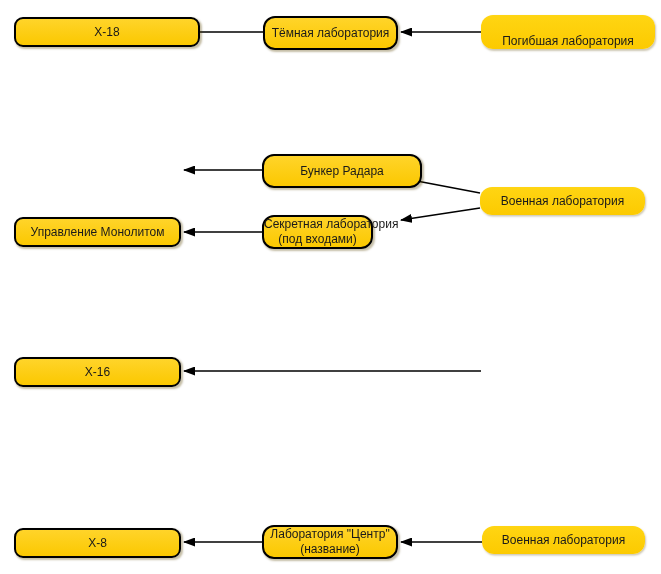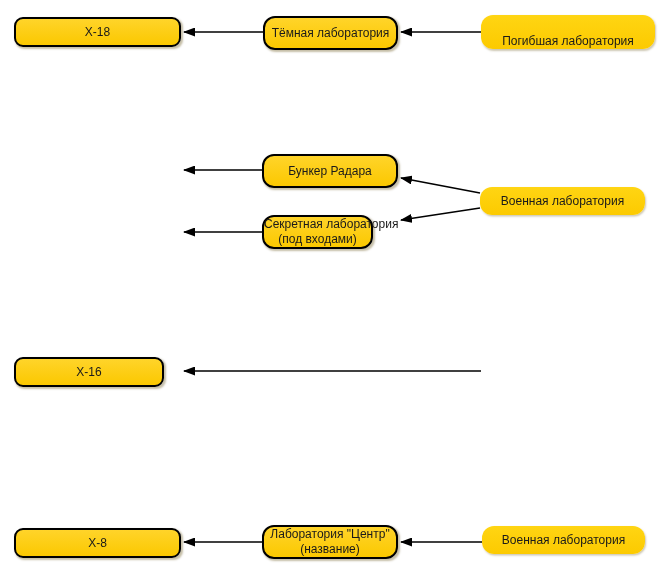--- a/index.html
+++ b/index.html
@@ -71,43 +71,46 @@
     <line x1="481" y1="32" x2="401" y2="32" stroke="#000" stroke-width="1.5" marker-end="url(#arrowhead)"></line>
     <line x1="262" y1="170" x2="184" y2="170" stroke="#000" stroke-width="1.5" marker-end="url(#arrowhead)"></line>
     <line x1="480" y1="193" x2="401" y2="178" stroke="#000" stroke-width="1.5" marker-end="url(#arrowhead)"></line>
     <line x1="262" y1="232" x2="184" y2="232" stroke="#000" stroke-width="1.5" marker-end="url(#arrowhead)"></line>
     <line x1="480" y1="208" x2="401" y2="220" stroke="#000" stroke-width="1.5" marker-end="url(#arrowhead)"></line>
     <line x1="481" y1="371" x2="184" y2="371" stroke="#000" stroke-width="1.5" marker-end="url(#arrowhead)"></line>
     <line x1="262" y1="542" x2="184" y2="542" stroke="#000" stroke-width="1.5" marker-end="url(#arrowhead)"></line>
     <line x1="482" y1="542" x2="401" y2="542" stroke="#000" stroke-width="1.5" marker-end="url(#arrowhead)"></line>
   </svg>
 
-  <div class="node rounded" style="left:14px; top:17px; width:167px; height:30px;">
+  <div class="node rounded" style="left:14px; top:17px; width:186px; height:30px;">
     <div class="ln">X-18</div>
   </div>
   <div class="node bordered" style="left:263px; top:16px; width:135px; height:34px;">
     <div class="ln">Тёмная лаборатория</div>
   </div>
   <div class="node plain" style="left:481px; top:15px; width:174px; height:34px;justify-content:flex-end;">
     <div class="ln">Погибшая лаборатория</div>
   </div>
 
-  <div class="node bordered" style="left:262px; top:154px; width:136px; height:34px;">
+  <div class="node bordered" style="left:262px; top:154px; width:160px; height:34px;">
     <div class="ln">Бункер Радара</div>
   </div>
   <div class="node plain" style="left:480px; top:187px; width:165px; height:28px;">
     <div class="ln">Военная лаборатория</div>
   </div>
 
+  <div class="node rounded" style="left:14px; top:217px; width:167px; height:30px;">
+    <div class="ln">Управление Монолитом</div>
+  </div>
   <div class="node bordered" style="left:262px; top:215px; width:111px; height:34px;">
     <div class="ln">Секретная лаборатория</div>
     <div class="ln">(под входами)</div>
   </div>
 
-  <div class="node rounded" style="left:14px; top:357px; width:150px; height:30px;">
+  <div class="node rounded" style="left:14px; top:357px; width:167px; height:30px;">
     <div class="ln">X-16</div>
   </div>
 
   <div class="node rounded" style="left:14px; top:528px; width:167px; height:30px;">
     <div class="ln">X-8</div>
   </div>
   <div class="node bordered" style="left:262px; top:525px; width:136px; height:34px;">
     <div class="ln">Лаборатория "Центр"</div>
     <div class="ln">(название)</div>
   </div>

